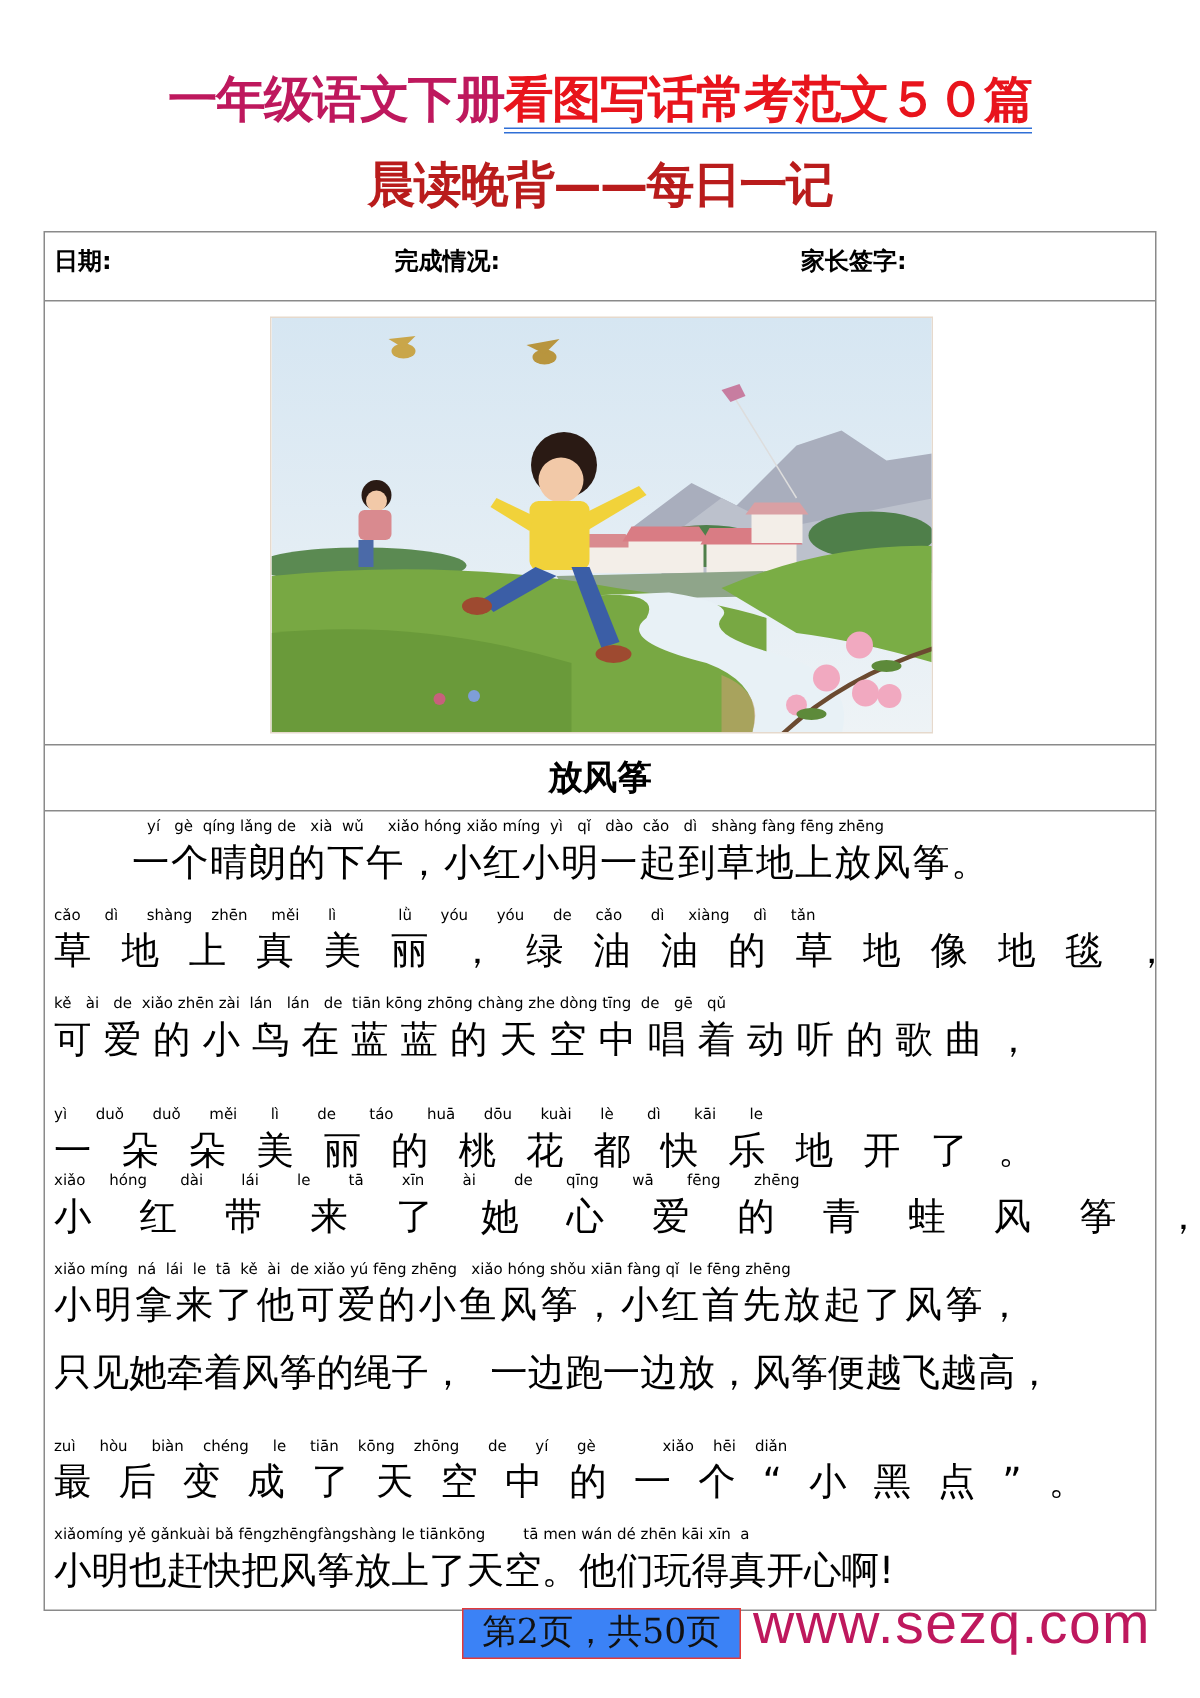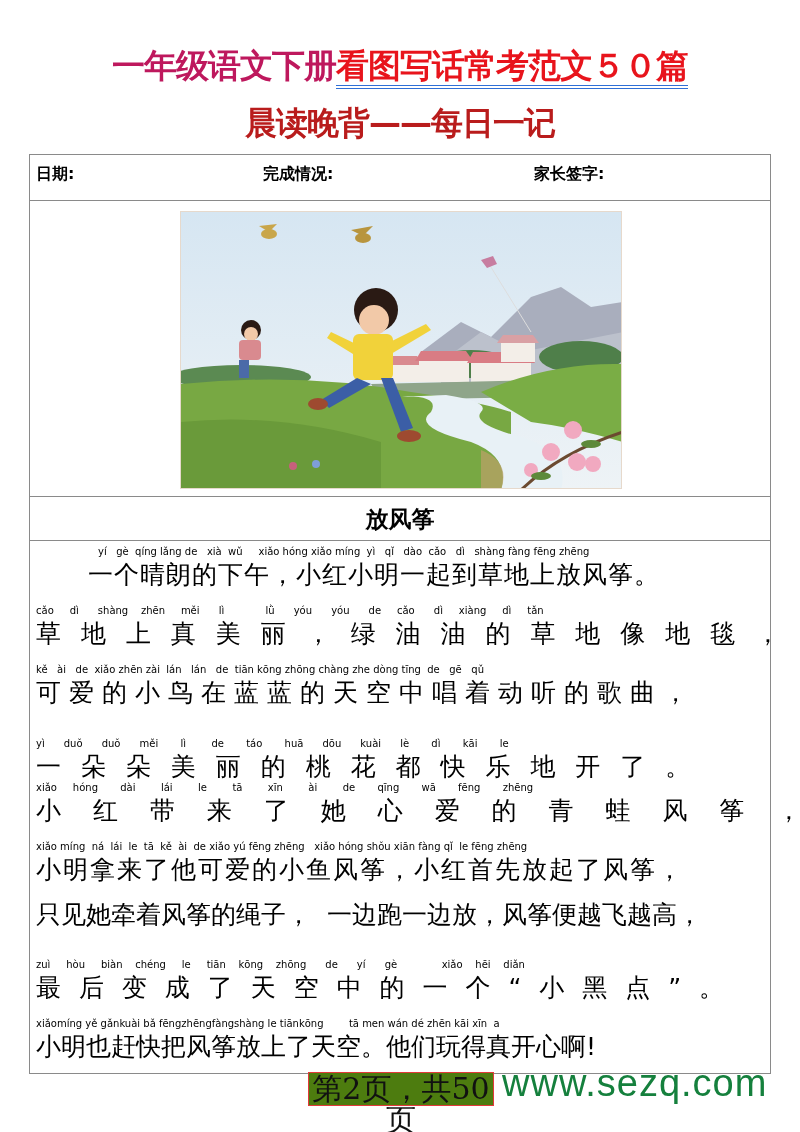--- a/index.html
+++ b/index.html
@@ -44,27 +44,27 @@
     font-size: 23px; font-weight: bold; line-height: 44px;
   }
 
   .text-area { position: absolute; left: 0; top: 386px; width: 100%; height: 534px; }
   .flowline { position: absolute; left: 6px; width: 730px; }
   .flowline .pyrow { font-size: 10px; line-height: 14px; white-space: pre; height: 14px; }
   .flowline .hzrow { font-size: 25px; line-height: 32px; white-space: pre; letter-spacing: 1px; }
 
   .page-badge {
     position: absolute; left: 308px; top: 1072px; width: 186px; height: 34px;
-    background: #4d7c0f; border: 1.5px solid #e23a3a;
-    font-family: "DejaVu Serif", "Liberation Serif", serif; font-size: 30px; line-height: 31px;
+    background: #3b82f6; border: 1.5px solid #e23a3a;
+    font-family: "DejaVu Serif", "Liberation Serif", serif; font-size: 23px; line-height: 31px;
     text-align: center; color: #111;
   }
   .watermark {
     position: absolute; left: 502px; top: 1062px; font-family: "Liberation Sans", sans-serif;
-    font-size: 38px; color: #15803d; letter-spacing: 1px;
+    font-size: 38px; color: #be185d; letter-spacing: 1px;
   }
 </style>
 </head>
 <body>
 
 <div class="title-line">
   <span class="title-black">一年级语文下册</span><span class="title-red">看图写话常考范文５０篇</span>
 </div>
 <div class="subtitle">晨读晚背——每日一记</div>
 

